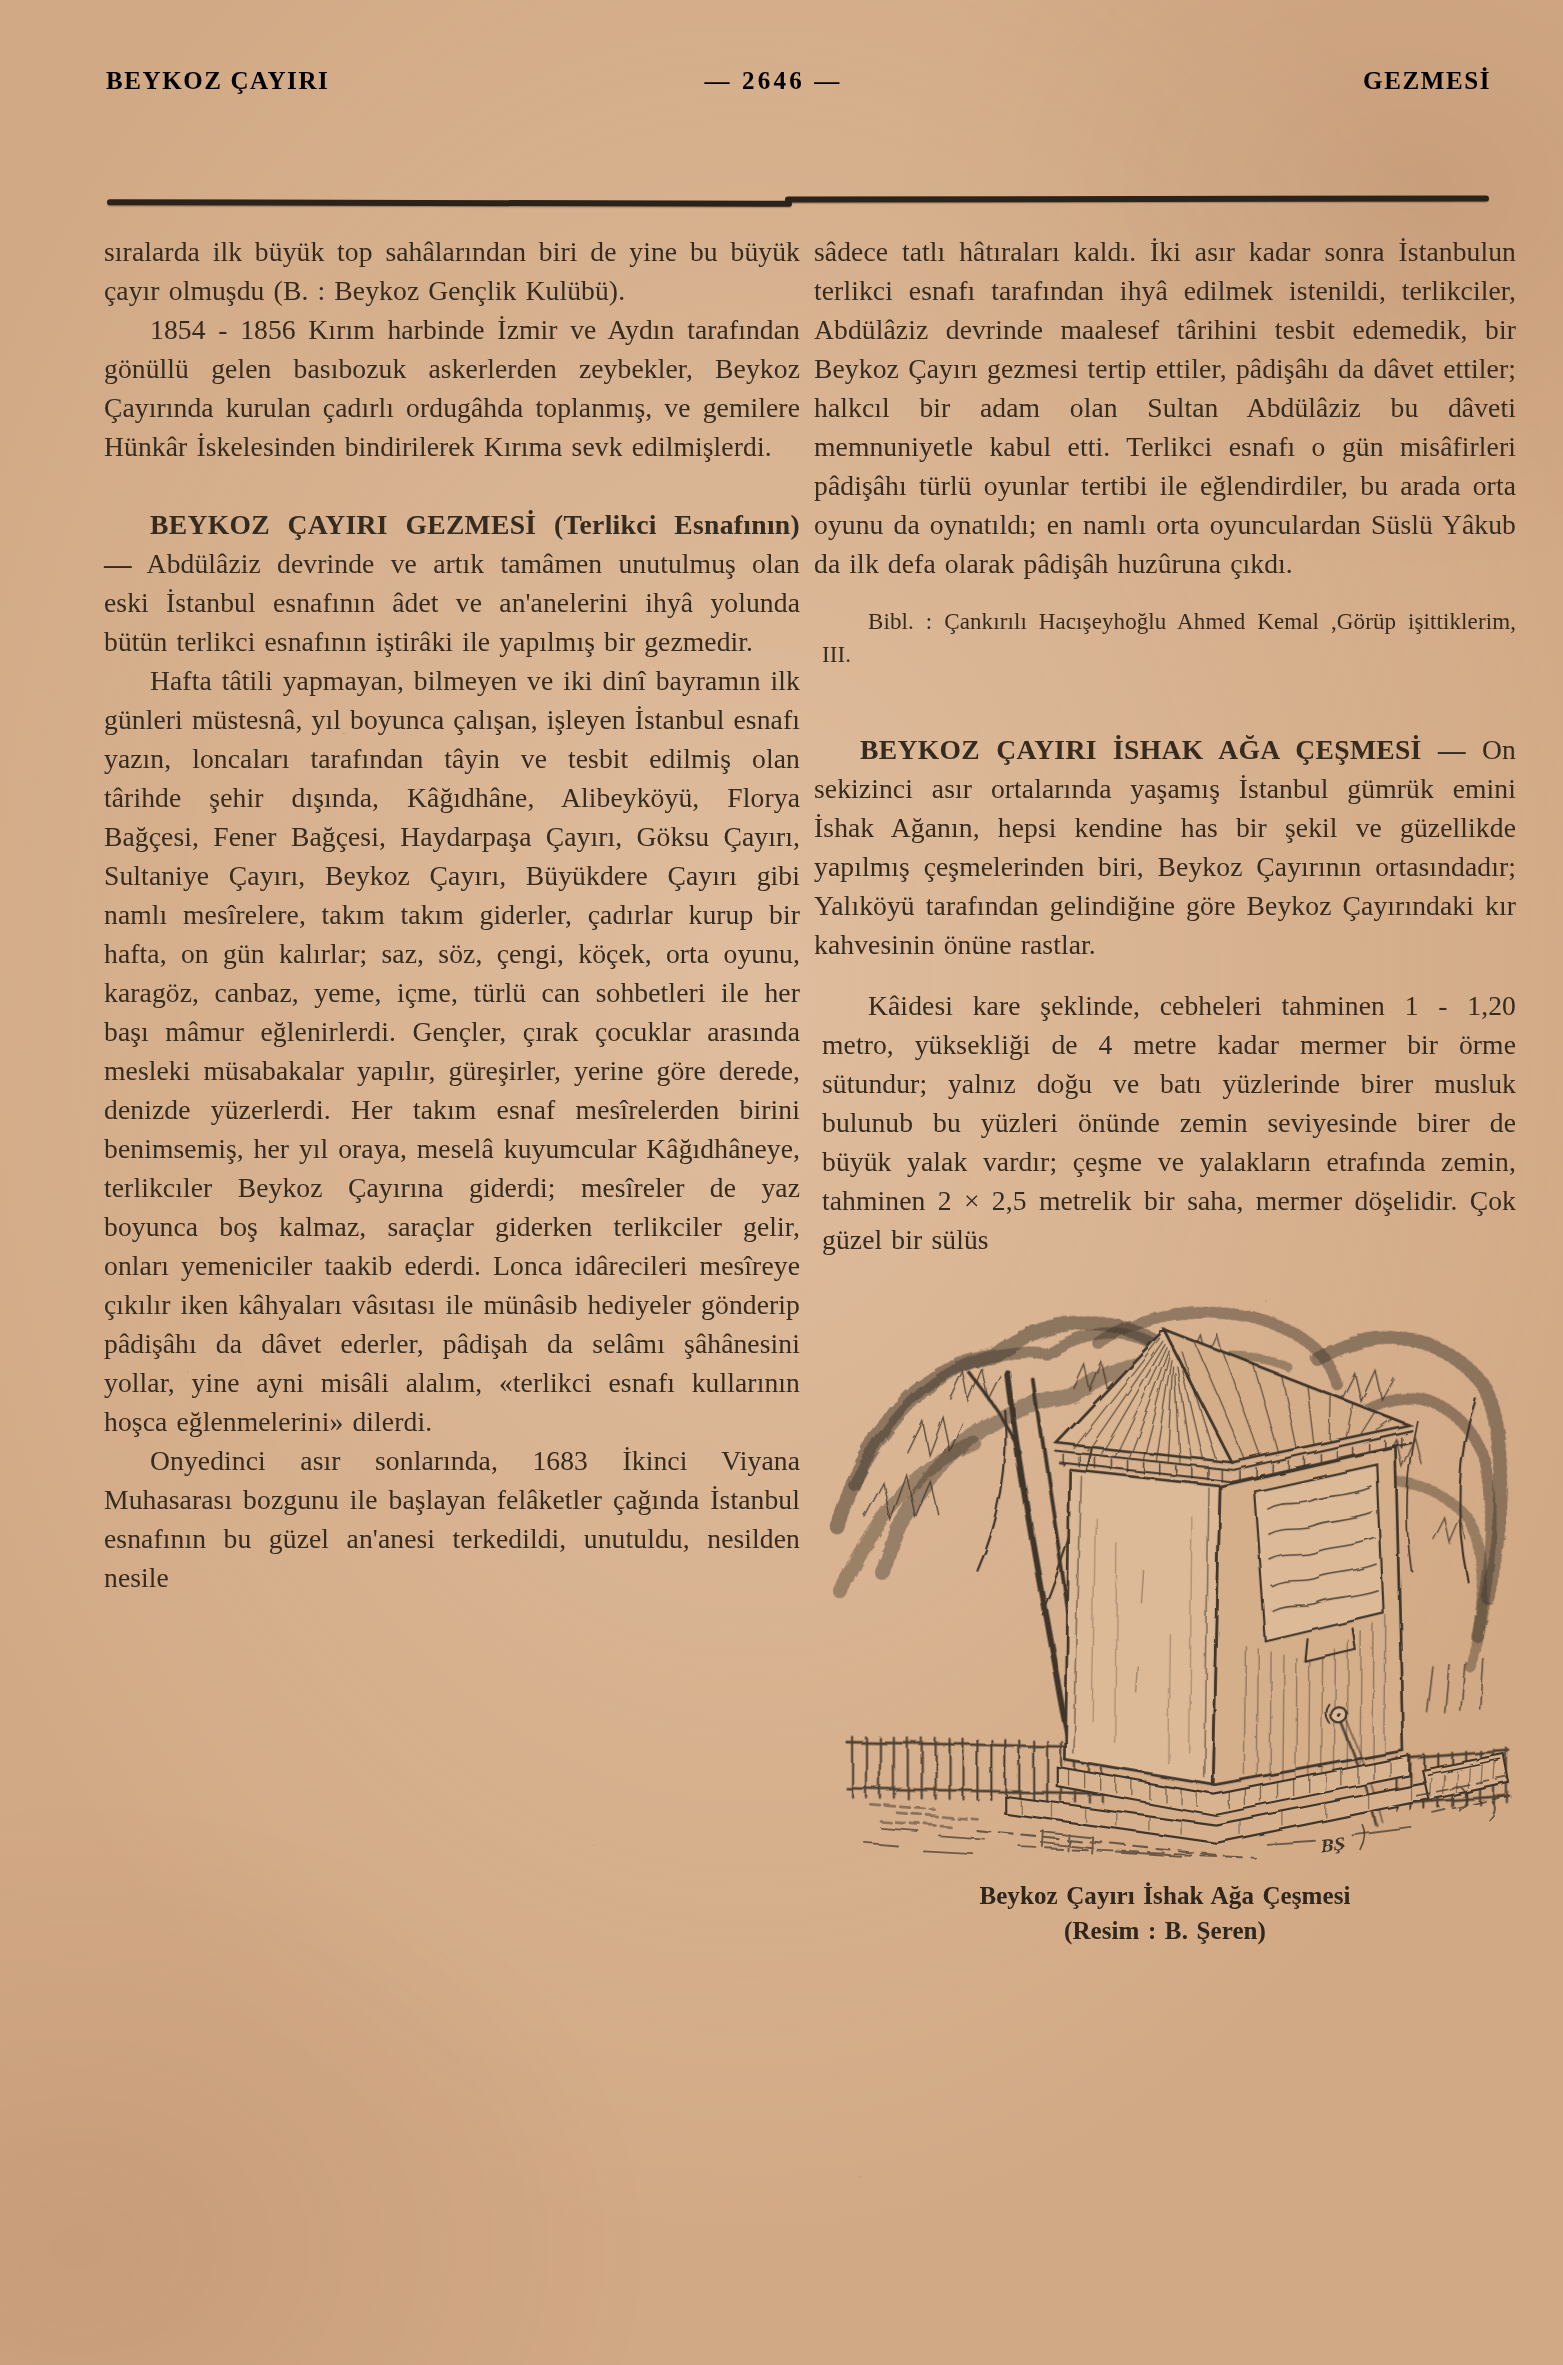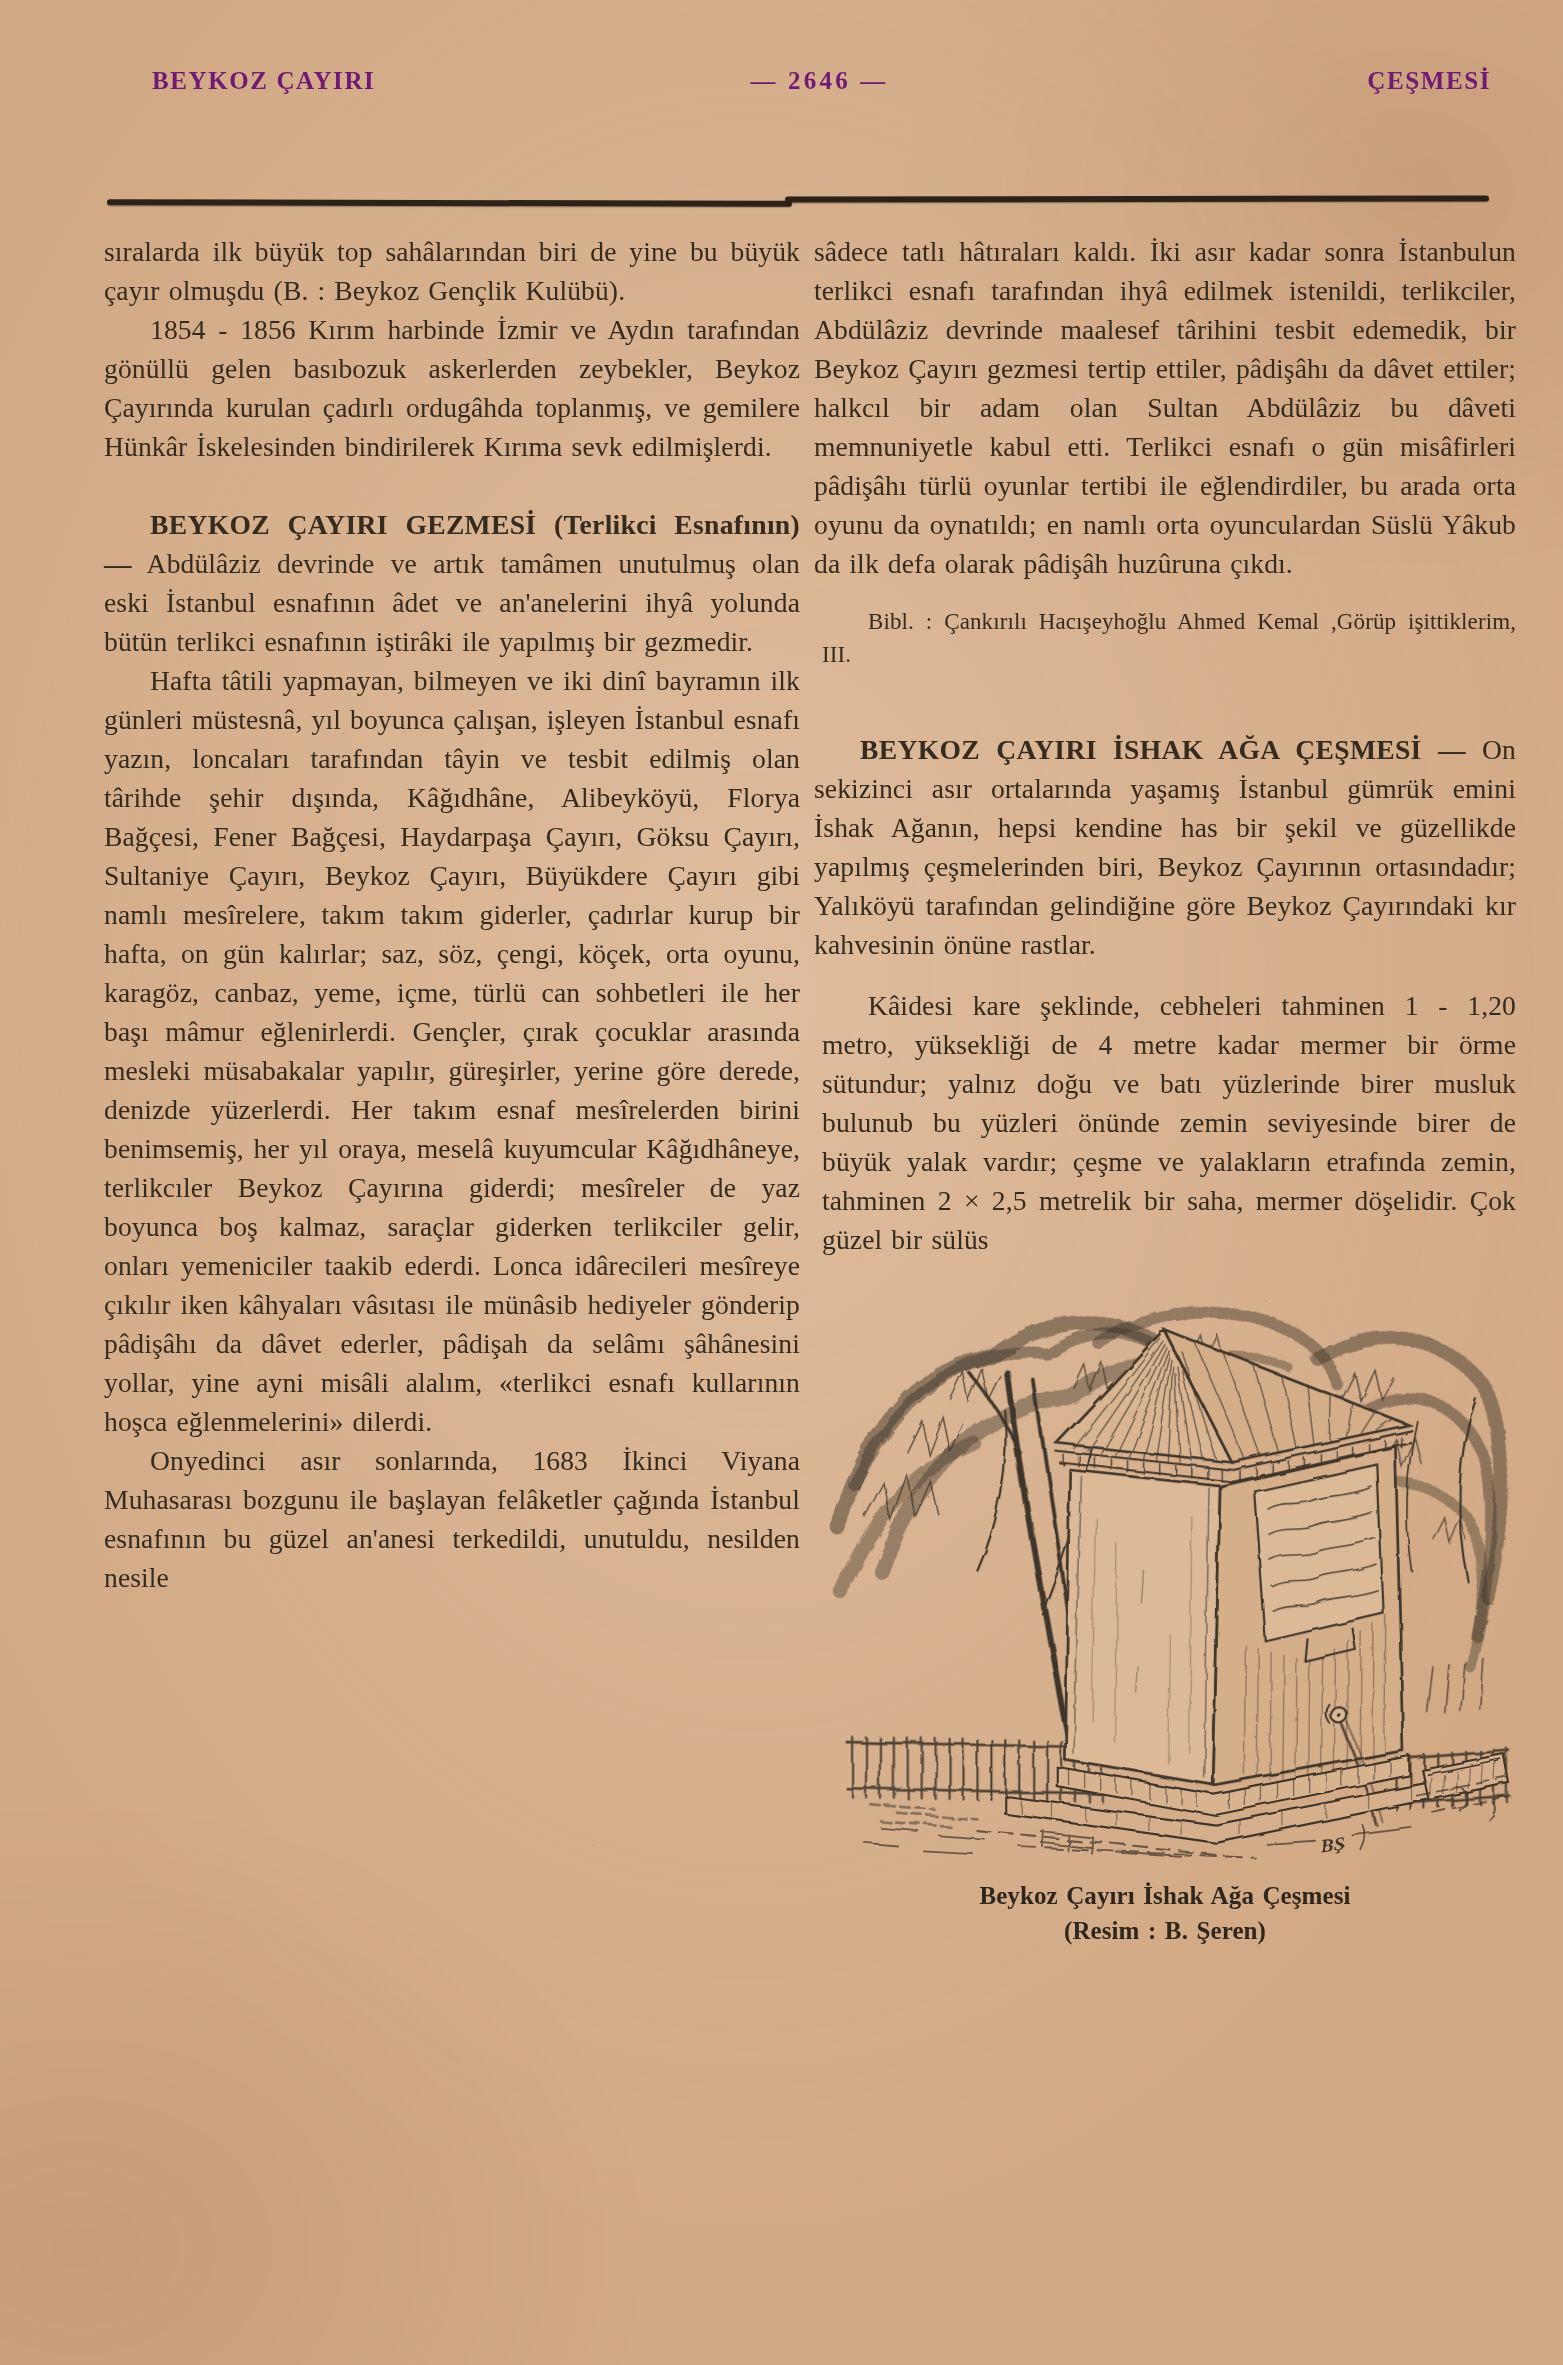--- a/index.html
+++ b/index.html
@@ -14,21 +14,21 @@
       radial-gradient(circle 1.1px at 67% 12%, rgba(110,60,30,.5), transparent 70%),
       radial-gradient(circle 1.6px at 81% 55%, rgba(110,60,30,.4), transparent 70%),
       radial-gradient(circle 1.1px at 38% 78%, rgba(110,60,30,.45), transparent 70%),
       radial-gradient(circle 1.6px at 12% 58%, rgba(110,60,30,.4), transparent 70%),
       radial-gradient(circle 1.1px at 55% 92%, rgba(110,60,30,.4), transparent 70%);
     font-family:"Liberation Serif","DejaVu Serif",serif;
     color:#33291e;
   }
   .page{position:absolute;inset:0;}
   .header{position:absolute;top:67px;left:106px;right:73px;height:37px;
-    font-weight:bold;font-size:25px;letter-spacing:1.6px;color:#701a75;margin-left:46px;}
+    font-weight:bold;font-size:25px;letter-spacing:1.6px;color:#000000;}
   .header .hl{position:absolute;left:0;top:0;}
   .header .hc{position:absolute;left:551px;width:233px;text-align:center;top:0;letter-spacing:3.2px;}
   .header .hr{position:absolute;right:0;top:0;}
   .rule{position:absolute;background:#2b221a;height:5.8px;border-radius:3.2px;box-shadow:0 1.1px 1.1px rgba(60,40,20,.35);}
   .rule.l{left:107px;top:200px;width:685px;transform:rotate(.12deg);}
   .rule.r{left:785px;top:196px;width:704px;transform:rotate(-.1deg);}
   .cols{position:absolute;top:232px;left:104px;display:flex;gap:14px;}
   .col{font-size:27.6px;line-height:39px;text-align:justify;word-spacing:2.1px;letter-spacing:0.1px;color:#352b1f;}
   .col.left{width:696px;}
   .col.right{width:702px;}
@@ -44,21 +44,21 @@
   .caption{width:100%;text-align:center;font-weight:bold;font-size:25px;line-height:35px;color:#2f261c;margin-top:18px;}
 </style>
 </head>
 <body>
 
 <div class="page">
 
   <div class="header">
     <span class="hl">BEYKOZ ÇAYIRI</span>
     <span class="hc">— 2646 —</span>
-    <span class="hr">ÇEŞMESİ</span>
+    <span class="hr">GEZMESİ</span>
   </div>
   <div class="rule l"></div>
   <div class="rule r"></div>
 
   <div class="cols">
     <div class="col left" id="col-left">
         <p class="blk noind">sıralarda ilk büyük top sahâlarından biri de yine bu büyük çayır olmuşdu (B. : Beykoz Gençlik Kulübü).</p>
         <p class="blk ind">1854 - 1856 Kırım harbinde İzmir ve Aydın tarafından gönüllü gelen basıbozuk askerlerden zeybekler, Beykoz Çayırında kurulan çadırlı ordugâhda toplanmış, ve gemilere Hünkâr İskelesinden bindirilerek Kırıma sevk edilmişlerdi.</p>
         <p class="blk ind gap"><b class="lead">BEYKOZ ÇAYIRI GEZMESİ (Terlikci Esnafının) —</b> Abdülâziz devrinde ve artık tamâmen unutulmuş olan eski İstanbul esnafının âdet ve an'anelerini ihyâ yolunda bütün terlikci esnafının iştirâki ile yapılmış bir gezmedir.</p>
         <p class="blk ind">Hafta tâtili yapmayan, bilmeyen ve iki dinî bayramın ilk günleri müstesnâ, yıl boyunca çalışan, işleyen İstanbul esnafı yazın, loncaları tarafından tâyin ve tesbit edilmiş olan târihde şehir dışında, Kâğıdhâne, Alibeyköyü, Florya Bağçesi, Fener Bağçesi, Haydarpaşa Çayırı, Göksu Çayırı, Sultaniye Çayırı, Beykoz Çayırı, Büyükdere Çayırı gibi namlı mesîrelere, takım takım giderler, çadırlar kurup bir hafta, on gün kalırlar; saz, söz, çengi, köçek, orta oyunu, karagöz, canbaz, yeme, içme, türlü can sohbetleri ile her başı mâmur eğlenirlerdi. Gençler, çırak çocuklar arasında mesleki müsabakalar yapılır, güreşirler, yerine göre derede, denizde yüzerlerdi. Her takım esnaf mesîrelerden birini benimsemiş, her yıl oraya, meselâ kuyumcular Kâğıdhâneye, terlikcıler Beykoz Çayırına giderdi; mesîreler de yaz boyunca boş kalmaz, saraçlar giderken terlikciler gelir, onları yemeniciler taakib ederdi. Lonca idârecileri mesîreye çıkılır iken kâhyaları vâsıtası ile münâsib hediyeler gönderip pâdişâhı da dâvet ederler, pâdişah da selâmı şâhânesini yollar, yine ayni misâli alalım, «terlikci esnafı kullarının hoşca eğlenmelerini» dilerdi.</p>

